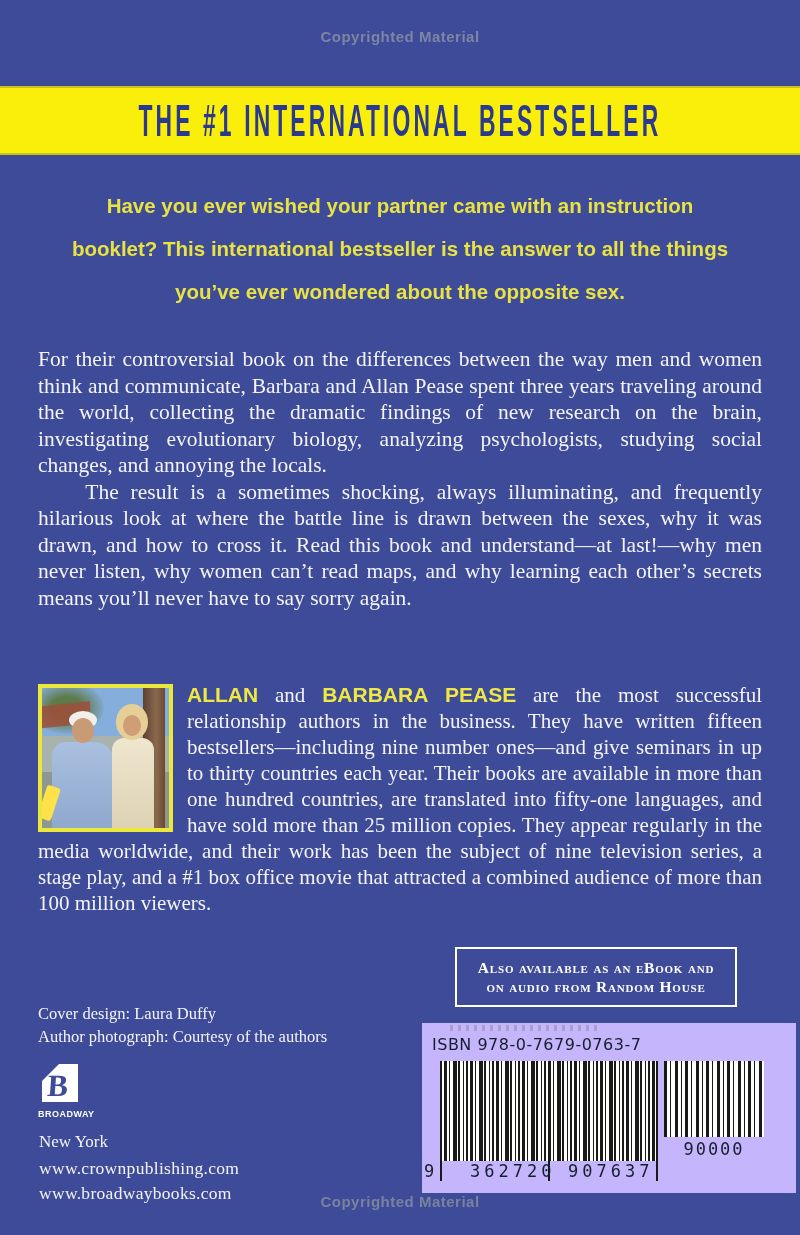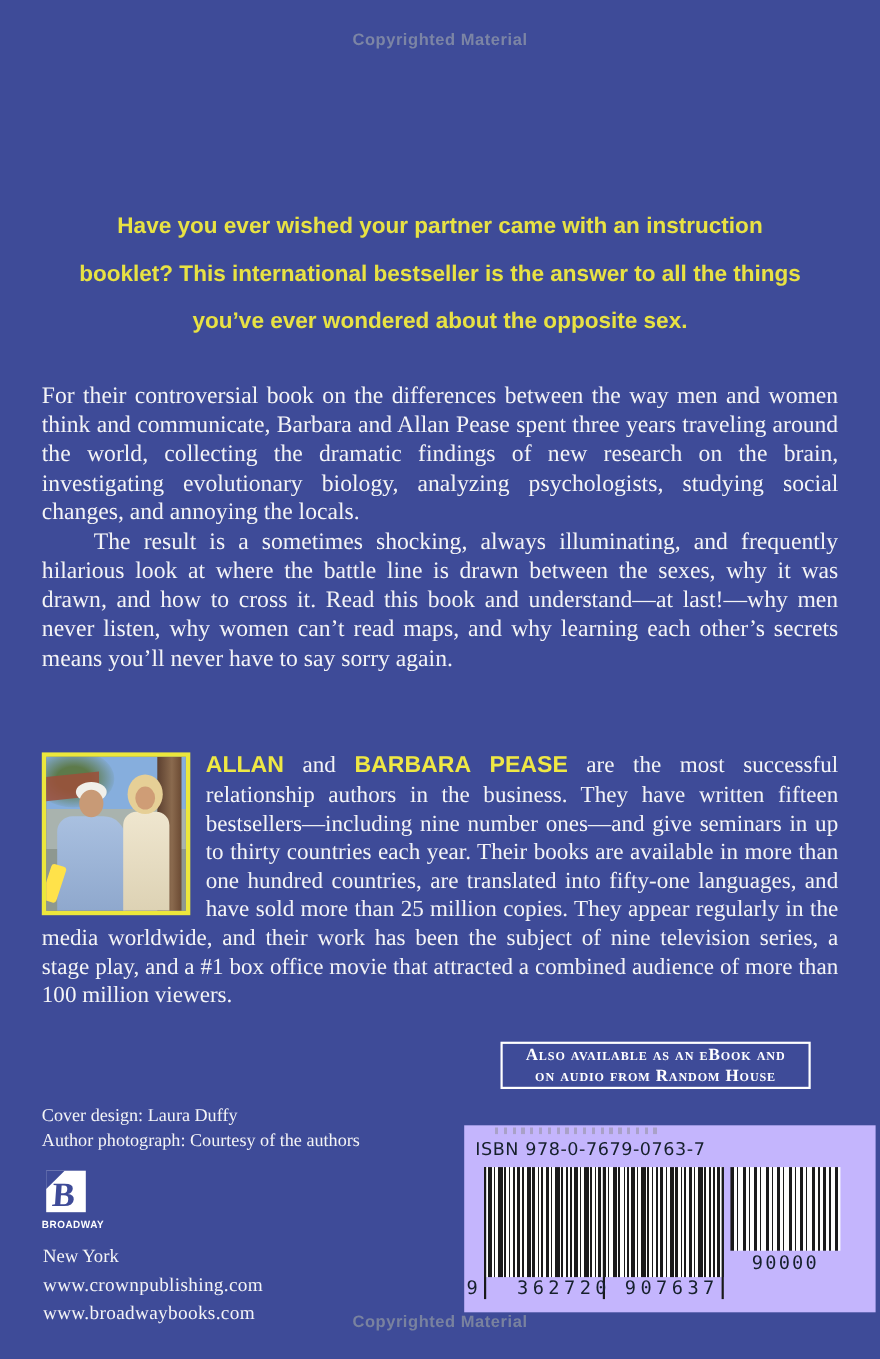--- a/index.html
+++ b/index.html
@@ -48,21 +48,21 @@
   .ph-man-face{position:absolute;left:30px;top:30px;width:22px;height:25px;border-radius:50%;background:#C89A76;}
   .ph-man-body{position:absolute;left:10px;top:54px;width:62px;height:86px;
                border-radius:14px 20px 0 0;background:linear-gradient(#A9C0E0,#8FA8CD);}
   .ph-woman-hair{position:absolute;left:74px;top:16px;width:32px;height:36px;border-radius:50%;background:#E6CF96;}
   .ph-woman-face{position:absolute;left:81px;top:27px;width:18px;height:21px;border-radius:50%;background:#CF9D76;}
   .ph-woman-body{position:absolute;left:70px;top:50px;width:42px;height:90px;
                  border-radius:12px 12px 0 0;background:linear-gradient(#EFE6CF,#DDD2B4);}
   .ph-flash{position:absolute;left:0px;top:98px;width:14px;height:34px;background:#FFE24A;
             transform:rotate(18deg);border-radius:3px;}
 
-  .avail-box{position:absolute;left:455px;top:947px;width:282px;height:43px;
+  .avail-box{position:absolute;left:455px;top:947px;width:282px;height:60px;
              border:2px solid #FFFFFF;box-sizing:border-box;
              display:flex;align-items:center;justify-content:center;text-align:center;}
   .avail-text{font-size:15.5px;line-height:19px;color:#FFFFFF;
               font-variant:small-caps;font-weight:bold;letter-spacing:.8px;white-space:pre-line;}
 
   .credit-line{position:absolute;left:38px;color:#F4F4F6;font-size:16.5px;}
   .credit-line.c1{top:1004px;}
   .credit-line.c2{top:1027px;}
 
   .bw-logo{position:absolute;left:40px;top:1064px;width:40px;height:40px;}
@@ -100,20 +100,23 @@
   .sup-digits{position:absolute;left:242px;top:116px;width:100px;text-align:center;
               color:#16202C;font-family:"DejaVu Sans Mono",monospace;font-size:17px;letter-spacing:2px;}
 </style>
 </head>
 <body>
 
 <div class="page">
 
   <div class="copyright top">Copyrighted Material</div>
 
+  <div class="banner">
+    <span class="banner-text">THE #1 INTERNATIONAL BESTSELLER</span>
+  </div>
 
   <div class="tagline">Have you ever wished your partner came with an instruction
 booklet? This international bestseller is the answer to all the things
 you’ve ever wondered about the opposite sex.</div>
 
   <div class="synopsis">
     <p>For their controversial book on the differences between the way men and women think and communicate, Barbara and Allan Pease spent three years traveling around the world, collecting the dramatic findings of new research on the brain, investigating evolutionary biology, analyzing psychologists, studying social changes, and annoying the locals.</p>
     <p class="indent">The result is a sometimes shocking, always illuminating, and frequently hilarious look at where the battle line is drawn between the sexes, why it was drawn, and how to cross it. Read this book and understand—at last!—why men never listen, why women can’t read maps, and why learning each other’s secrets means you’ll never have to say sorry again.</p>
   </div>
 

